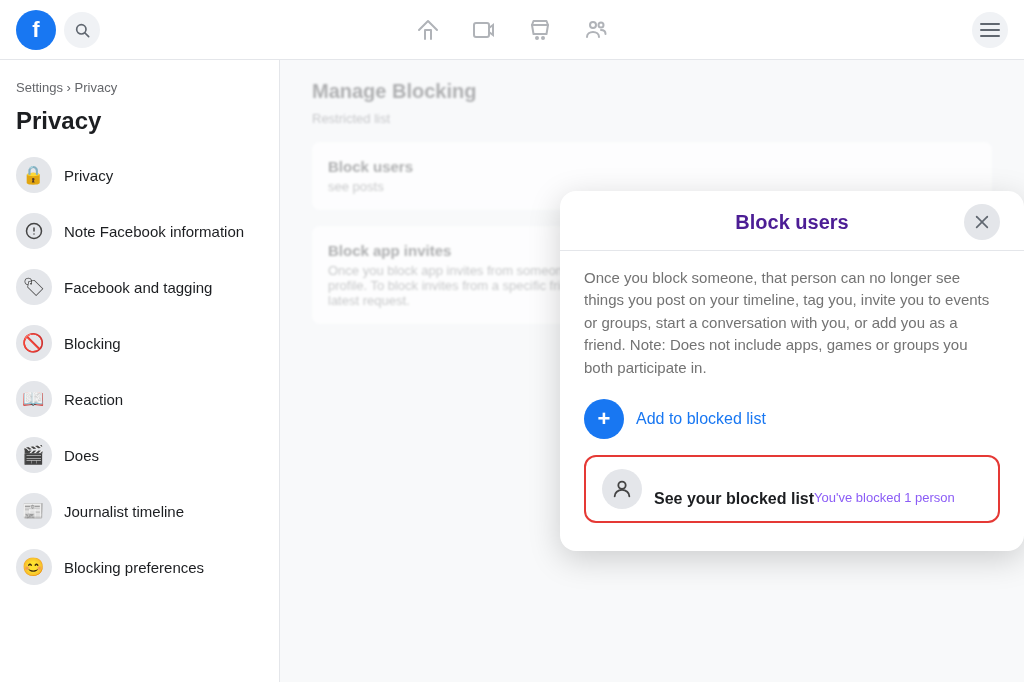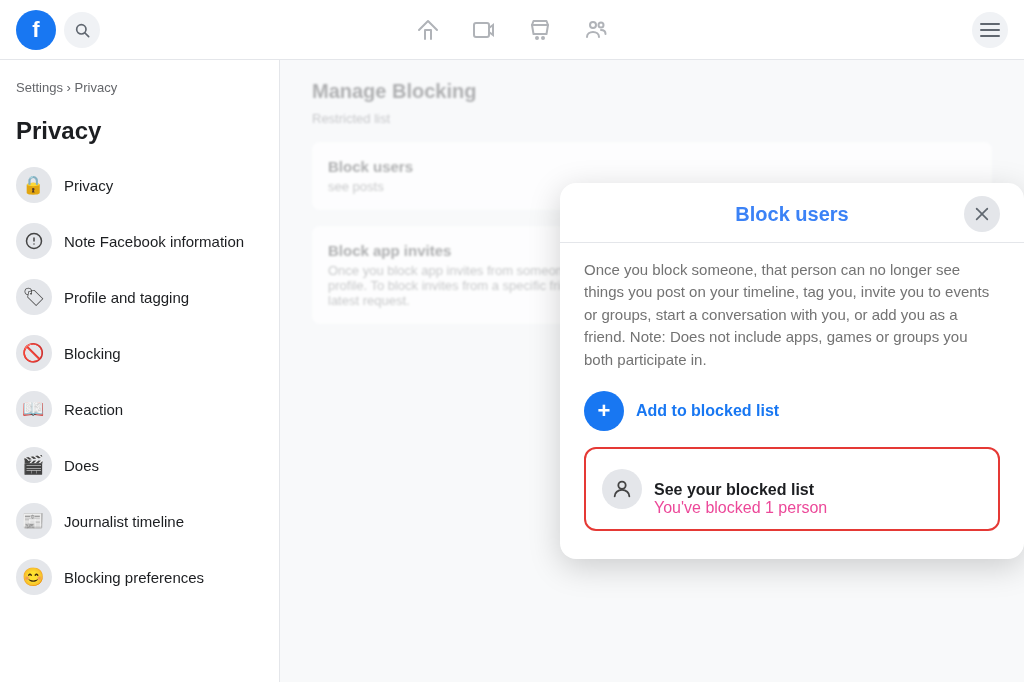--- a/index.html
+++ b/index.html
@@ -91,21 +91,21 @@
       background: #fff;
       padding: 16px 8px;
       border-right: 1px solid #e4e6ea;
       flex-shrink: 0;
       overflow-y: auto;
     }
     .sidebar-breadcrumb {
       font-size: 13px;
       color: #65676b;
       padding: 4px 8px;
-      margin-bottom: 14px;
+      margin-bottom: 4px;
     }
     .sidebar-title {
       font-size: 24px;
       font-weight: 700;
       color: #1c1e21;
       padding: 4px 8px 12px 8px;
     }
     .sidebar-item {
       display: flex;
       align-items: center;
@@ -199,21 +199,21 @@
     .modal-header {
       display: flex;
       align-items: center;
       justify-content: center;
       margin-bottom: 16px;
       position: relative;
     }
     .modal-title {
       font-size: 20px;
       font-weight: 700;
-      color: #3b82f6;
+      color: #4c1d95;
     }
     .modal-close {
       position: absolute;
       right: 0;
       top: 50%;
       transform: translateY(-50%);
       width: 36px; height: 36px;
       background: #e4e6ea;
       border-radius: 50%;
       display: flex; align-items: center; justify-content: center;
@@ -245,21 +245,21 @@
       background: #1877f2;
       border-radius: 50%;
       display: flex; align-items: center; justify-content: center;
       color: white;
       font-size: 22px;
       font-weight: bold;
       flex-shrink: 0;
     }
     .add-label {
       font-size: 16px;
-      font-weight: 700;
+      font-weight: 400;
       color: #1877f2;
     }
     .modal-blocked-list {
       display: flex;
       align-items: center;
       gap: 12px;
       padding: 12px 16px;
       border: 2.5px solid #e53935;
       border-radius: 12px;
       cursor: pointer;
@@ -267,30 +267,29 @@
     }
     .blocked-icon {
       width: 40px; height: 40px;
       background: #e4e6ea;
       border-radius: 50%;
       display: flex; align-items: center; justify-content: center;
       font-size: 22px;
       color: #444;
       flex-shrink: 0;
     }
-    .blocked-text-group { display: flex; flex-direction: column; margin-top: 20px; }
+    .blocked-text-group { display: flex; flex-direction: row; margin-top: 20px; }
     .blocked-title {
       font-size: 16px;
       font-weight: 700;
       color: #1c1e21;
     }
     .blocked-subtitle {
-      font-size: 16px;
-      color: #ec4899;
-      text-align: right;
+      font-size: 13px;
+      color: #8b5cf6;
     }
 
     
     .hamburger {
       display: flex; flex-direction: column; gap: 4px;
     }
     .hamburger span {
       display: block; width: 20px; height: 2px; background: #606770; border-radius: 2px;
     }
   </style>
@@ -364,21 +363,21 @@
       <div class="icon">
         <svg width="18" height="18" viewBox="0 0 24 24" fill="none" stroke="#444" stroke-width="2">
             <circle cx="12" cy="12" r="10"></circle>
             <path d="M12 8v4m0 4h.01" stroke-linecap="round"></path>
           </svg>
       </div>
       <span>Note Facebook information</span>
     </div>
     <div class="sidebar-item">
       <div class="icon">🏷</div>
-      <span>Profile and tagging</span>
+      <span>Facebook and tagging</span>
     </div>
     <div class="sidebar-item">
       <div class="icon">🚫</div>
       <span>Blocking</span>
     </div>
     <div class="sidebar-item">
       <div class="icon">📖</div>
       <span>Reaction</span>
     </div>
     <div class="sidebar-item">

